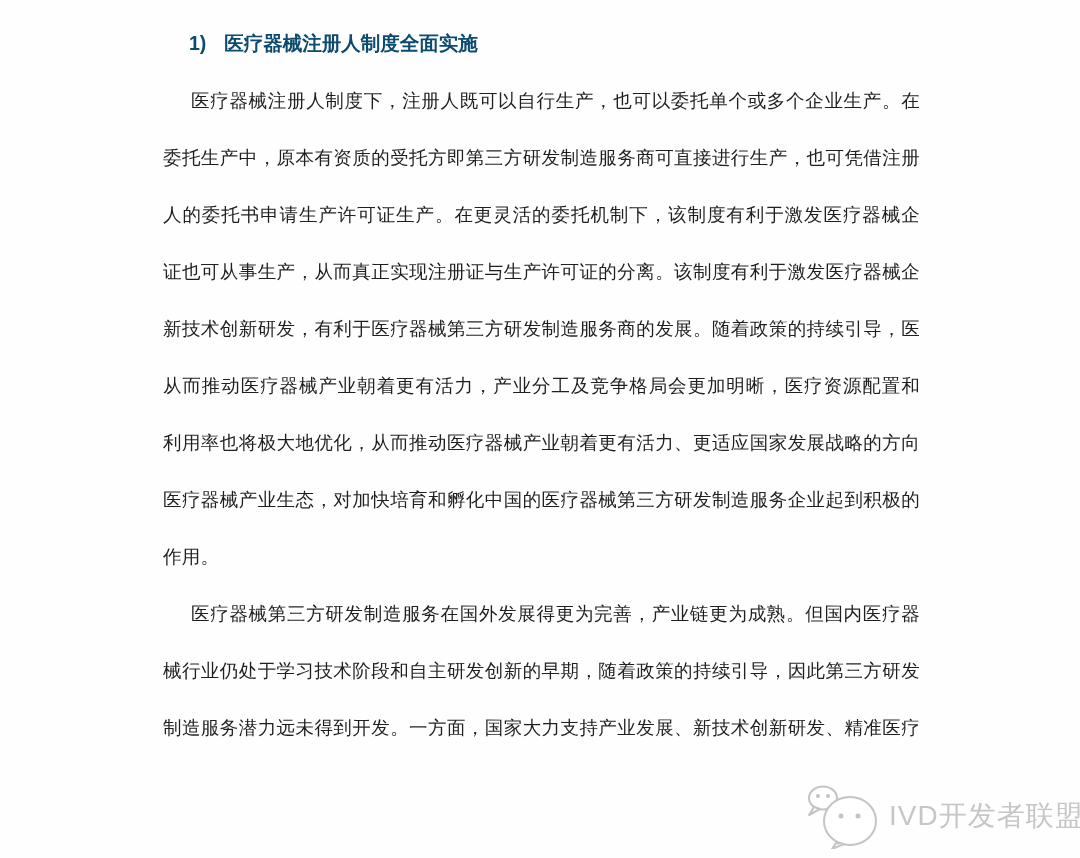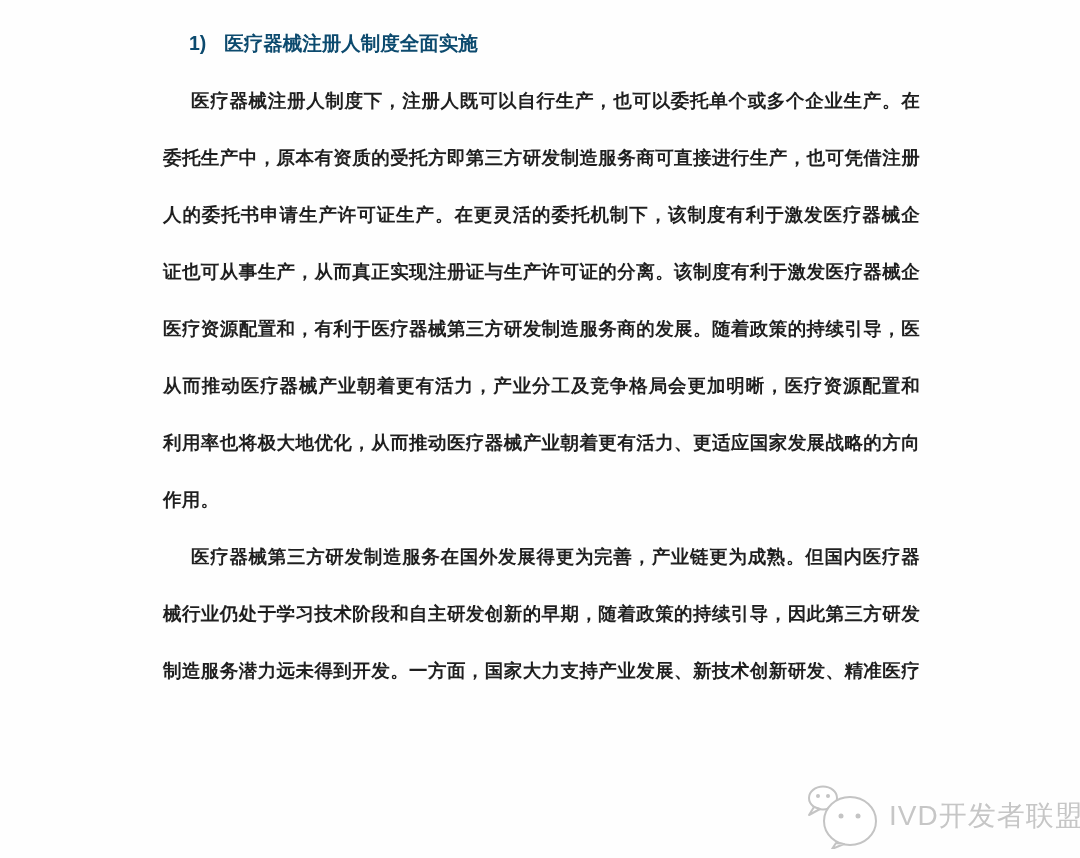--- a/index.html
+++ b/index.html
@@ -23,21 +23,20 @@
     width: 757px;
     z-index: 1;
   }
   .line {
     height: 57px;
     line-height: 57px;
     font-size: 18.5px;
     letter-spacing: 0.3px;
     white-space: nowrap;
     color: #1f1f1f;
-    font-weight: bold;
   }
   .line.justify {
     white-space: normal;
     text-align: justify;
     text-align-last: justify;
   }
   .line.indent {
     text-indent: 28px;
   }
   .line.short {
@@ -106,23 +105,24 @@
   <div class="text-block">
 
     <div class="heading">
       <span class="h-num">1)</span><span class="h-title">医疗器械注册人制度全面实施</span>
     </div>
 
     <div class="line justify indent">医疗器械注册人制度下，注册人既可以自行生产，也可以委托单个或多个企业生产。在</div>
     <div class="line justify">委托生产中，原本有资质的受托方即第三方研发制造服务商可直接进行生产，也可凭借注册</div>
     <div class="line justify">人的委托书申请生产许可证生产。在更灵活的委托机制下，该制度有利于激发医疗器械企</div>
     <div class="line justify">证也可从事生产，从而真正实现注册证与生产许可证的分离。该制度有利于激发医疗器械企</div>
-    <div class="line justify">医疗资源配置和，有利于医疗器械第三方研发制造服务商的发展。随着政策的持续引导，医</div>
+    <div class="line justify">新技术创新研发，有利于医疗器械第三方研发制造服务商的发展。随着政策的持续引导，医</div>
     <div class="line justify">从而推动医疗器械产业朝着更有活力，产业分工及竞争格局会更加明晰，医疗资源配置和</div>
     <div class="line justify">利用率也将极大地优化，从而推动医疗器械产业朝着更有活力、更适应国家发展战略的方向</div>
+    <div class="line justify">医疗器械产业生态，对加快培育和孵化中国的医疗器械第三方研发制造服务企业起到积极的</div>
     <div class="line short">作用。</div>
 
 
     <div class="line justify indent">医疗器械第三方研发制造服务在国外发展得更为完善，产业链更为成熟。但国内医疗器</div>
     <div class="line justify">械行业仍处于学习技术阶段和自主研发创新的早期，随着政策的持续引导，因此第三方研发</div>
     <div class="line justify">制造服务潜力远未得到开发。一方面，国家大力支持产业发展、新技术创新研发、精准医疗</div>
 
   </div>
 
 </div>

